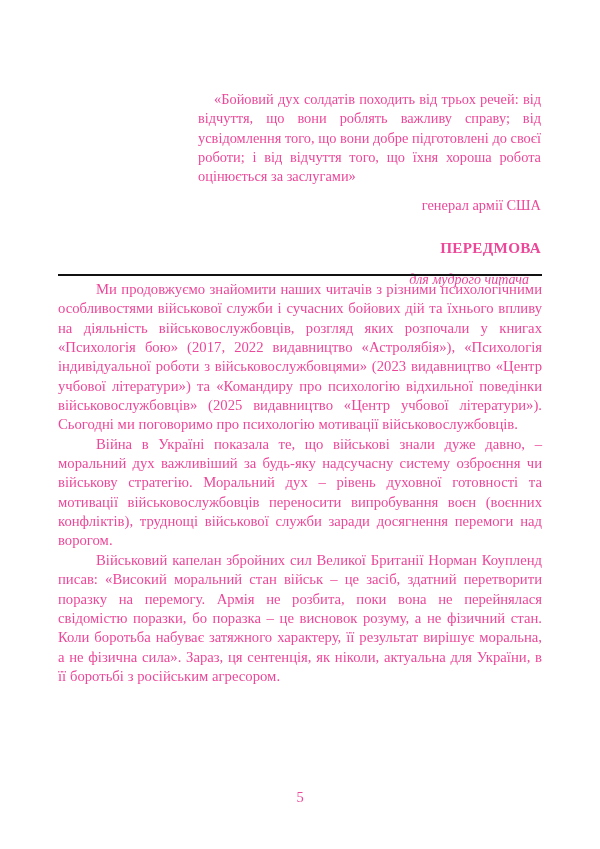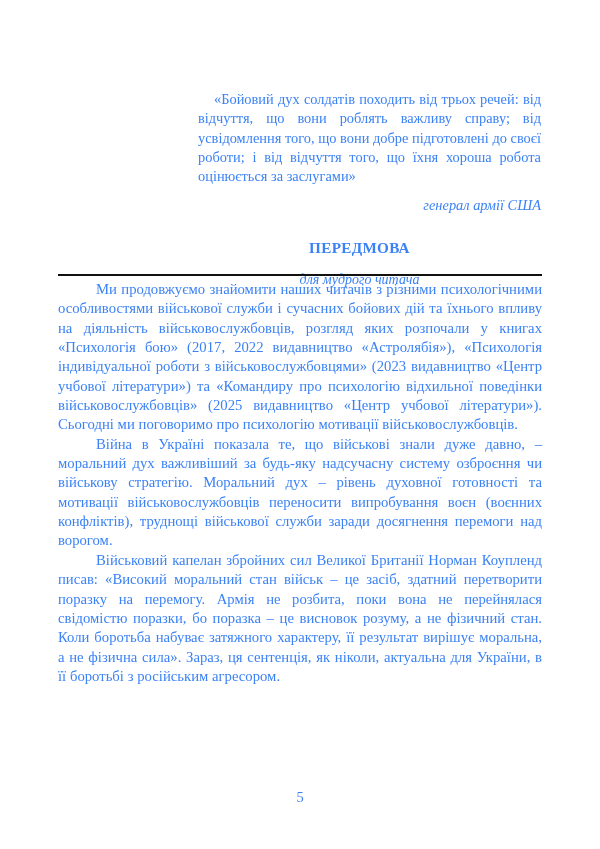--- a/index.html
+++ b/index.html
@@ -6,21 +6,21 @@
     margin: 0;
     padding: 0;
     background: #ffffff;
   }
   .page {
     position: relative;
     width: 600px;
     height: 849px;
     background: #ffffff;
     font-family: "Liberation Serif", "DejaVu Serif", serif;
-    color: #3b82f6;
+    color: #ec4899;
     overflow: hidden;
   }
 
   
   .epigraph {
     position: absolute;
     left: 198px;
     top: 90px;
     width: 343px;
   }
@@ -29,32 +29,31 @@
     line-height: 19.3px;
     text-align: justify;
     text-indent: 16px;
     margin: 0;
     hyphens: none;
   }
   .epigraph-attrib {
     margin: 0;
     font-size: 14.4px;
     line-height: 19.3px;
-    font-style: italic;
     text-align: right;
   }
   .attrib-gap { height: 10px; }
 
   
   .section-head {
     position: absolute;
-    left: 188px;
+    left: 198px;
     top: 238px;
     width: 343px;
-    text-align: center;
+    text-align: right;
   }
   .section-title {
     margin: 0;
     font-size: 15.2px;
     font-weight: bold;
     line-height: 20px;
     letter-spacing: 0.3px;
   }
   .section-subtitle {
     margin: 12px;

